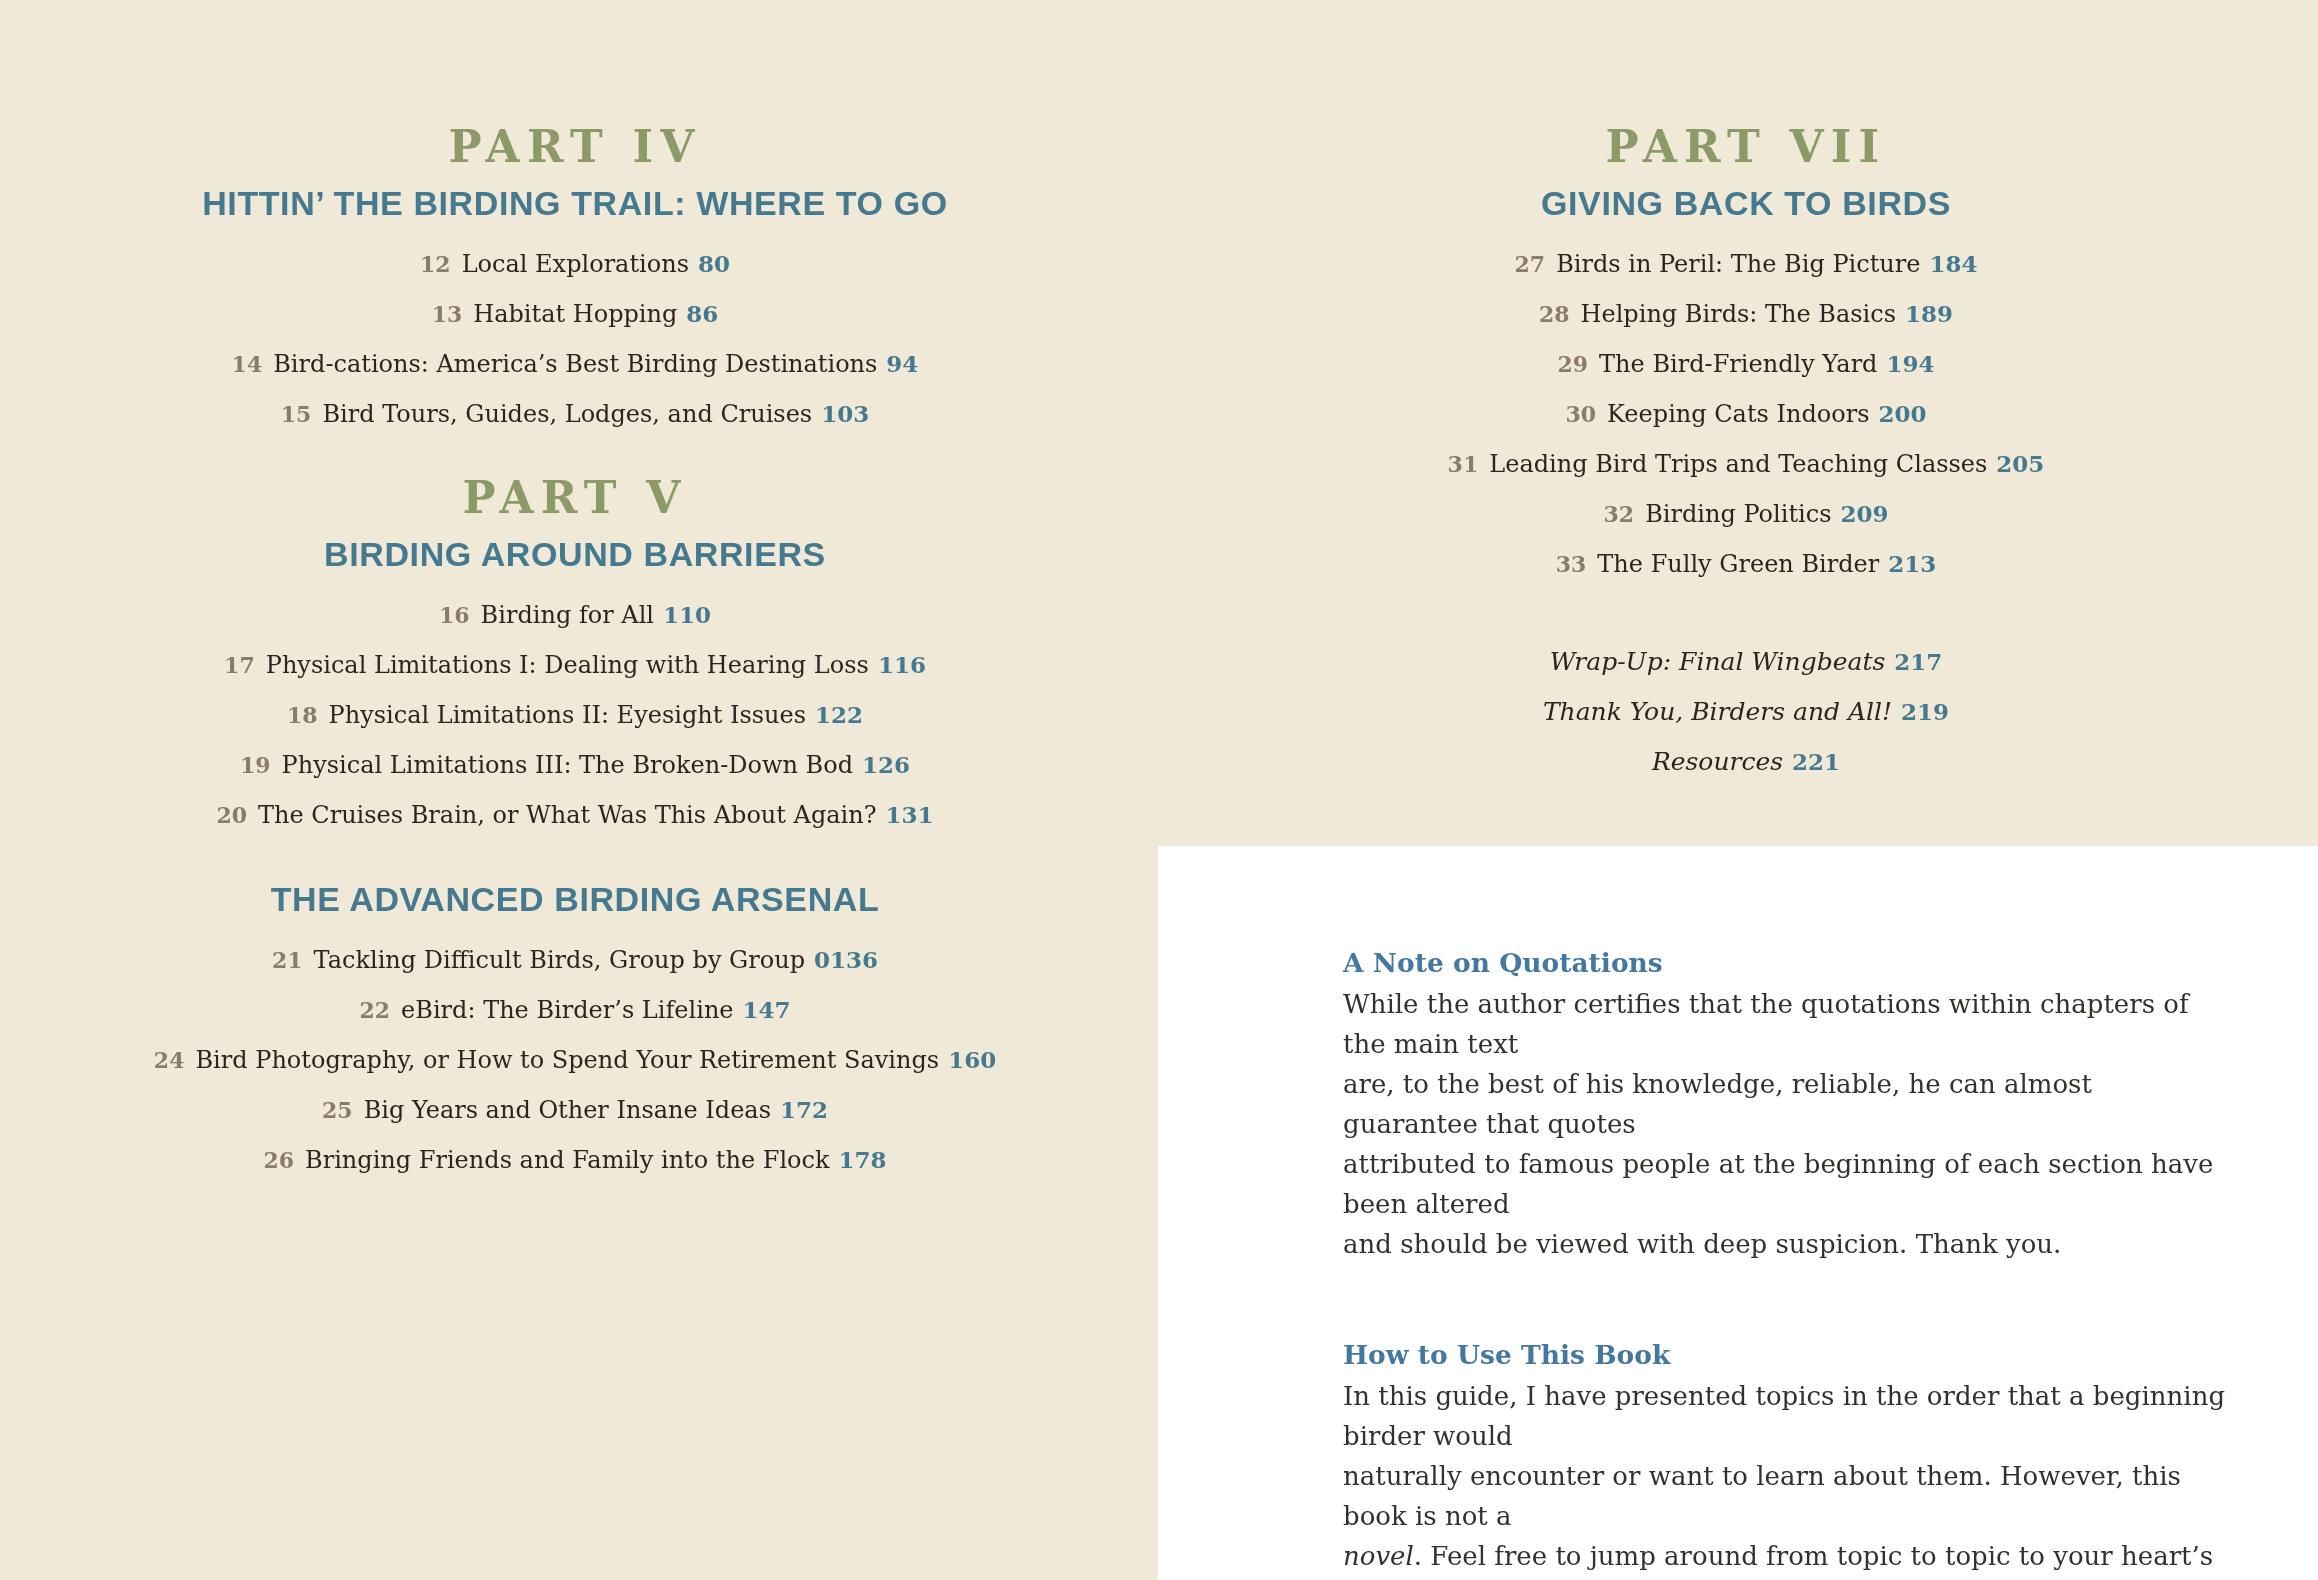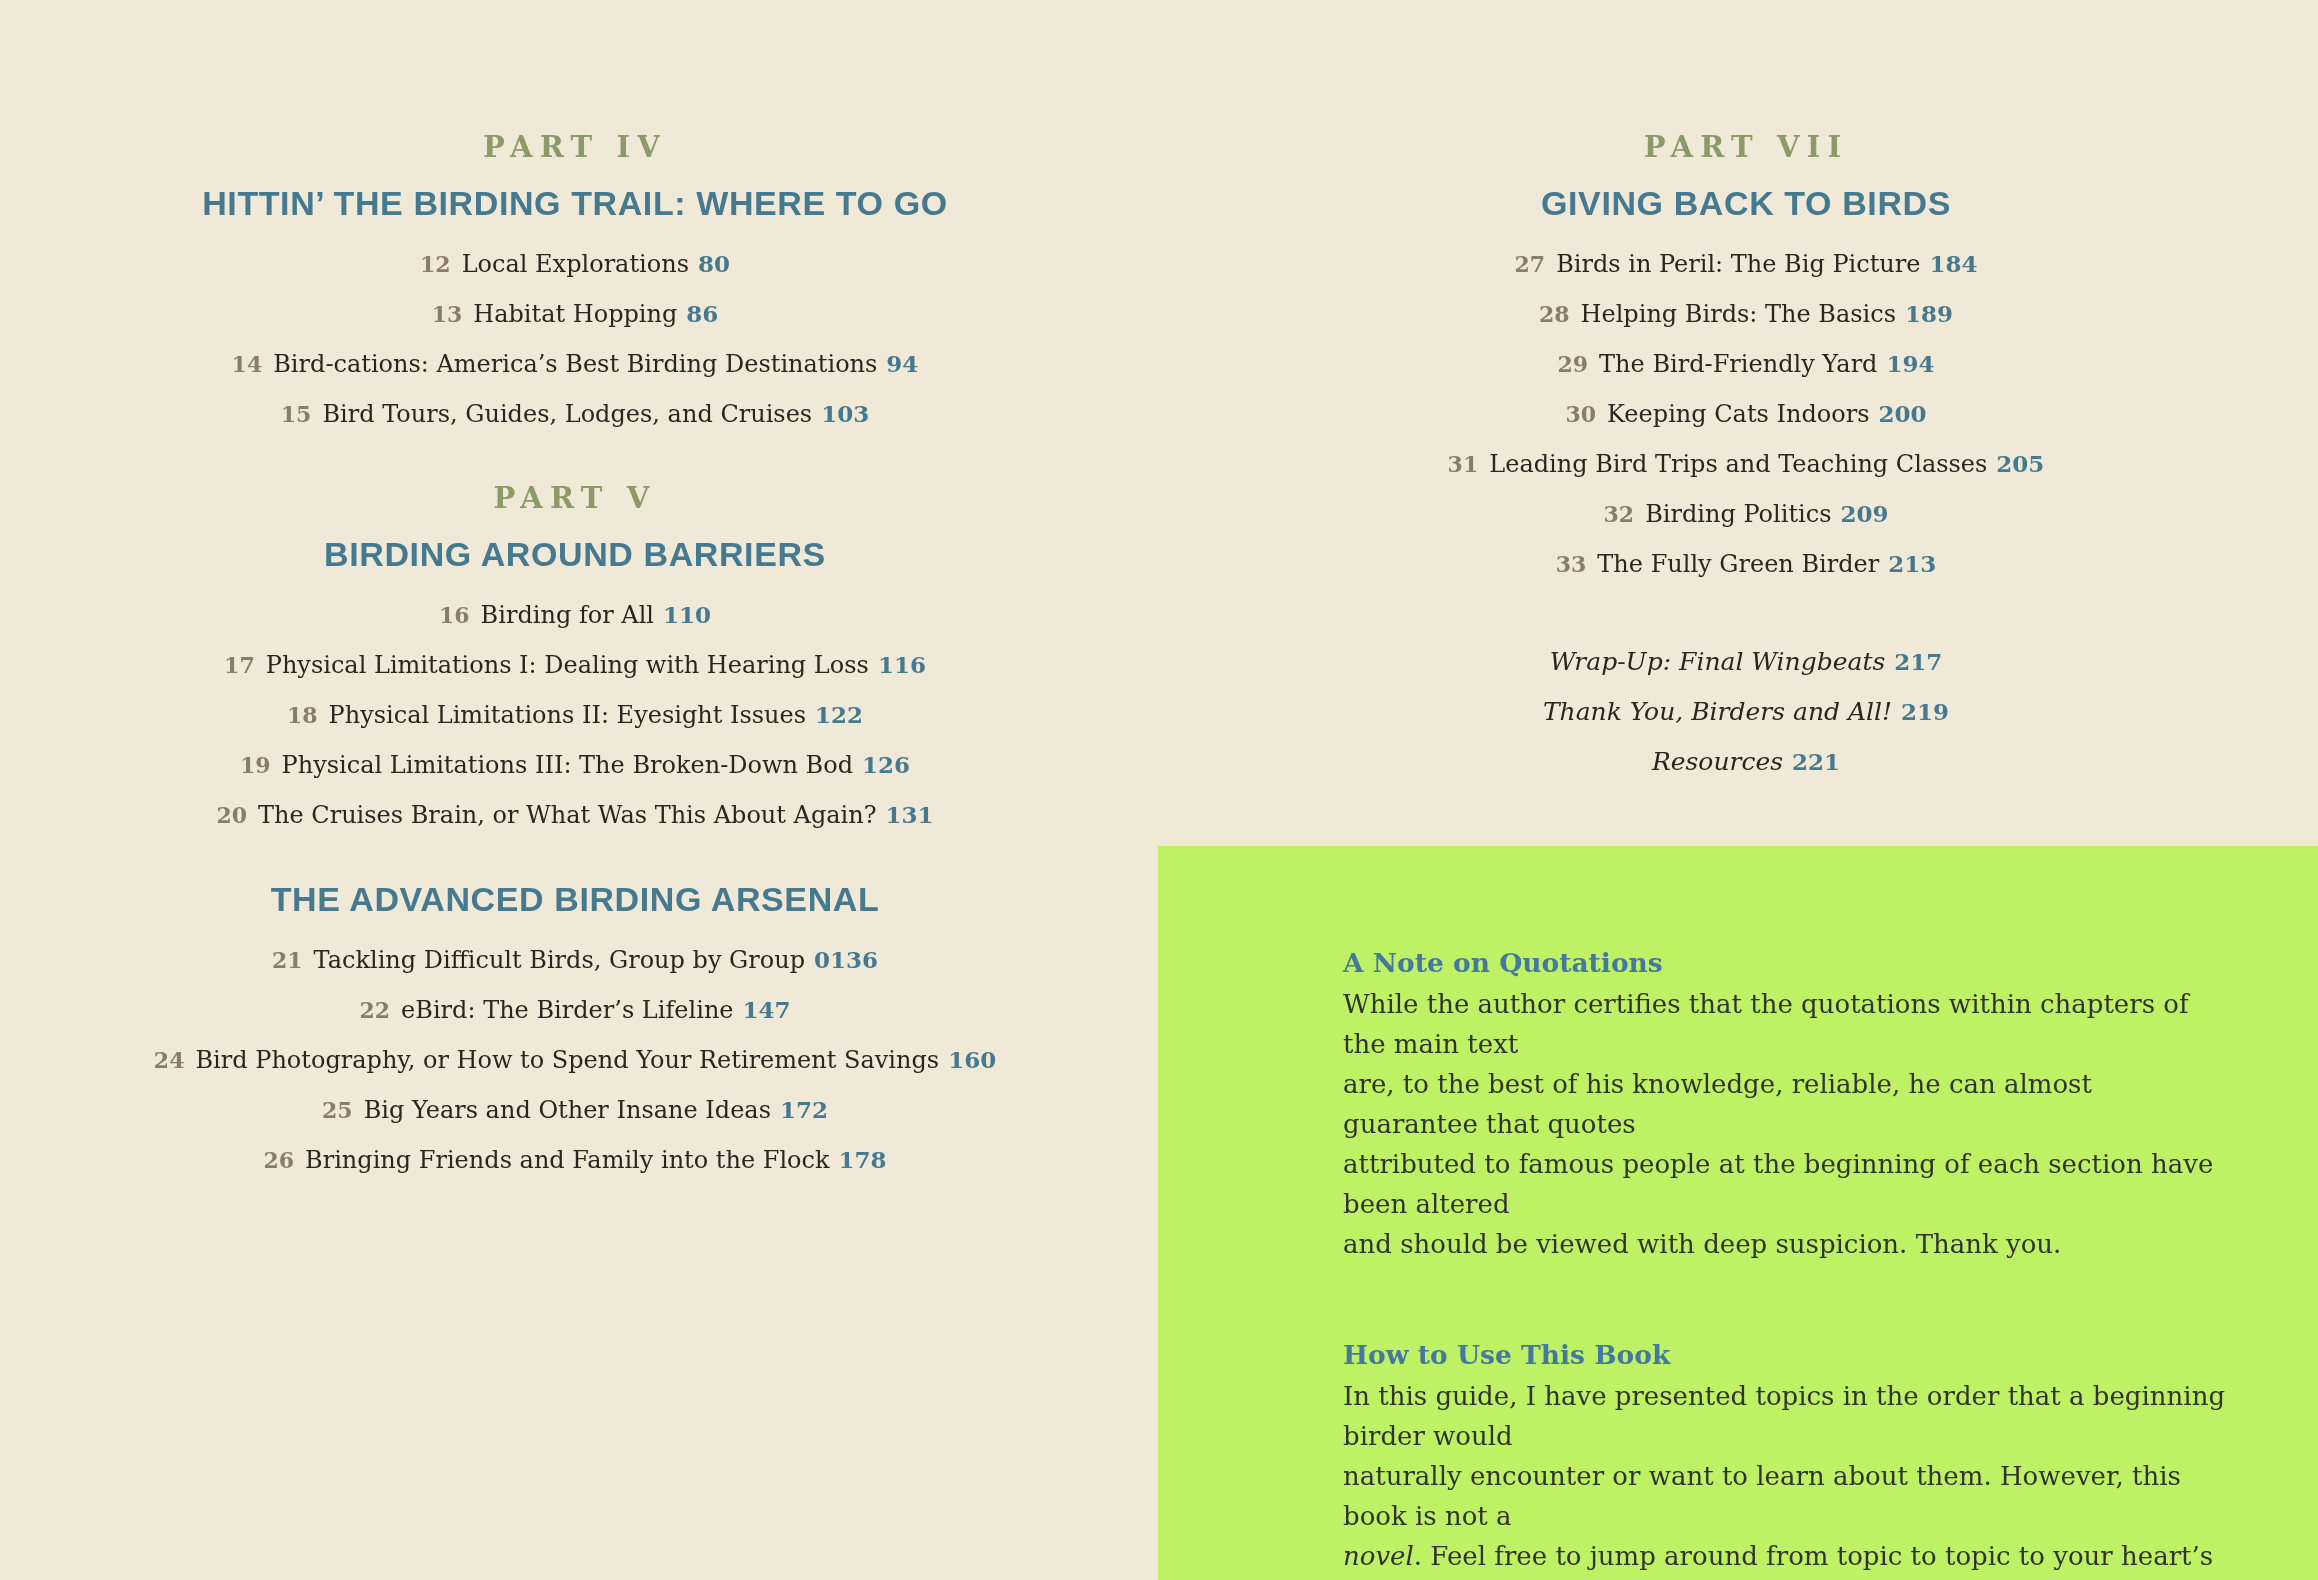--- a/index.html
+++ b/index.html
@@ -17,21 +17,21 @@
   .left-col{left:0;width:1150px;}
   .right-col{left:1174px;width:1144px;}
   #part4{top:120px;}
   #part5{top:471px;}
   #part6{top:870px;}
   #part7{top:120px;}
 
   .part-label{
     font-family:"DejaVu Serif",serif;
     font-weight:bold;
-    font-size:29px;
+    font-size:44px;
     line-height:54px;
     letter-spacing:7.2px;
     color:#8c9a68;
   }
   .part-title{
     font-family:"Liberation Sans",sans-serif;
     font-weight:bold;
     font-size:34px;
     line-height:59px;
     letter-spacing:0.6px;
@@ -70,21 +70,21 @@
     font-style:italic;
     color:#2d241d;
   }
   #backmatter .pg{font-style:normal;}
 
   
   #note-box{
     position:absolute;
     left:1158px;top:846px;
     width:1161px;height:735px;
-    background:#bef264;
+    background:#ffffff;
     box-sizing:border-box;
     padding:95px 90px 0 185px;
   }
   .box-heading{
     margin:0;
     font-family:"DejaVu Serif",serif;
     font-weight:bold;
     font-size:26.5px;
     line-height:43px;
     color:#44789f;

